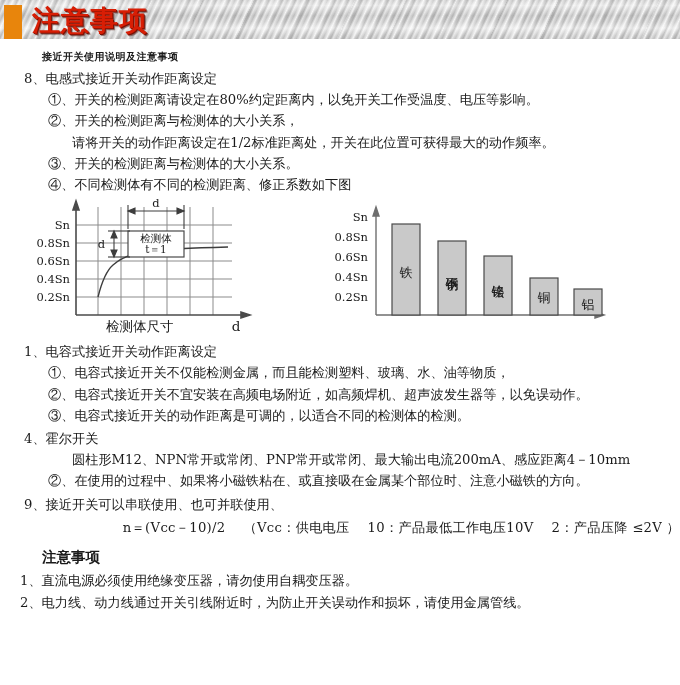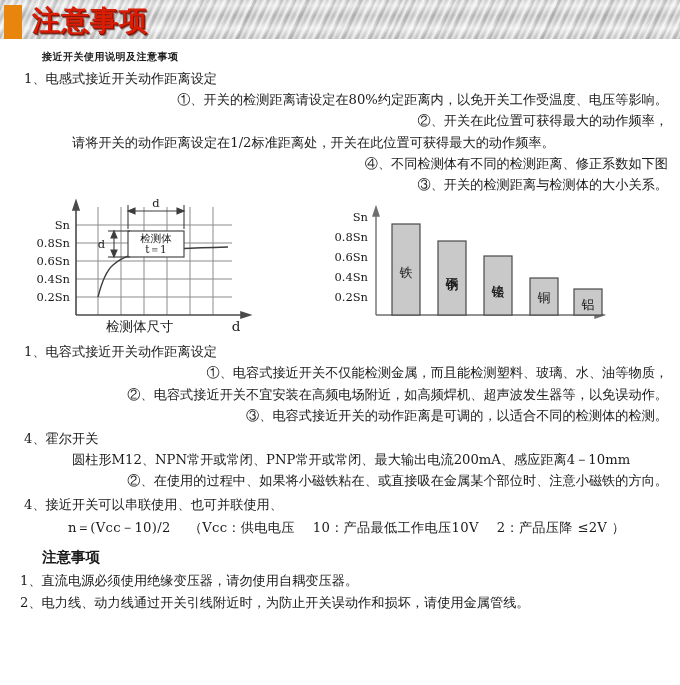--- a/index.html
+++ b/index.html
@@ -77,32 +77,32 @@
     font-weight: bold;
     font-size: 10px;
     margin: 13px 0 0 42px;
     letter-spacing: 0.5px;
   }
   .lvl1 {
     margin: 10px 0 0 24px;
     white-space: nowrap;
   }
   .lvl2 {
-    margin: 8px 12px 0 48px;
-    white-space: nowrap;
-    text-align: right;
+    margin: 8px 4px 0 48px;
+    white-space: nowrap;
   }
   .lvl3 {
     margin: 8px 15px 0 72px;
     white-space: nowrap;
   }
   .formula {
     margin: 10px 0 0 68px;
     white-space: nowrap;
     letter-spacing: 0.3px;
+    text-align: right;
   }
   .note-head {
     font-weight: bold;
     font-size: 14.5px;
     margin: 16px 0 0 42px;
   }
   .note-item {
     margin: 9px 14px 0 20px;
     white-space: nowrap;
   }
@@ -151,26 +151,26 @@
 
 <div class="banner">
   <div class="banner-accent"></div>
   <div class="banner-title">注意事项</div>
 </div>
 
 <div class="content">
 
   <div class="sec-head">接近开关使用说明及注意事项</div>
 
-  <div class="lvl1">1、电感式接近开关动作距离设定</div>
+  <div class="lvl1">8、电感式接近开关动作距离设定</div>
   <div class="lvl2">①、开关的检测距离请设定在80%约定距离内，以免开关工作受温度、电压等影响。</div>
-  <div class="lvl2">②、开关在此位置可获得最大的动作频率，</div>
+  <div class="lvl2">②、开关的检测距离与检测体的大小关系，</div>
   <div class="lvl3">请将开关的动作距离设定在1/2标准距离处，开关在此位置可获得最大的动作频率。</div>
+  <div class="lvl2">③、开关的检测距离与检测体的大小关系。</div>
   <div class="lvl2">④、不同检测体有不同的检测距离、修正系数如下图</div>
-  <div class="lvl2">③、开关的检测距离与检测体的大小关系。</div>
 
   <div class="figures">
 
     <svg class="fig fig-left" width="296" height="136" viewBox="0 0 296 136">
 
       <text class="axis-label" x="52" y="32" text-anchor="end">Sn</text>
       <text class="axis-label" x="52" y="50" text-anchor="end">0.8Sn</text>
       <text class="axis-label" x="52" y="68" text-anchor="end">0.6Sn</text>
       <text class="axis-label" x="52" y="86" text-anchor="end">0.4Sn</text>
       <text class="axis-label" x="52" y="104" text-anchor="end">0.2Sn</text>
@@ -266,21 +266,21 @@
 
   <div class="lvl1">1、电容式接近开关动作距离设定</div>
   <div class="lvl2">①、电容式接近开关不仅能检测金属，而且能检测塑料、玻璃、水、油等物质，</div>
   <div class="lvl2">②、电容式接近开关不宜安装在高频电场附近，如高频焊机、超声波发生器等，以免误动作。</div>
   <div class="lvl2">③、电容式接近开关的动作距离是可调的，以适合不同的检测体的检测。</div>
 
   <div class="lvl1">4、霍尔开关</div>
   <div class="lvl3">圆柱形M12、NPN常开或常闭、PNP常开或常闭、最大输出电流200mA、感应距离4－10mm</div>
   <div class="lvl2">②、在使用的过程中、如果将小磁铁粘在、或直接吸在金属某个部位时、注意小磁铁的方向。</div>
 
-  <div class="lvl1">4、接近开关可以串联使用、也可并联使用、</div>
+  <div class="lvl1">9、接近开关可以串联使用、也可并联使用、</div>
 
   <div class="formula">n＝(Vcc－10)/2 　（Vcc：供电电压 　10：产品最低工作电压10V 　2：产品压降 ≤2V ）</div>
 
   <div class="note-head">注意事项</div>
   <div class="note-item">1、直流电源必须使用绝缘变压器，请勿使用自耦变压器。</div>
   <div class="note-item">2、电力线、动力线通过开关引线附近时，为防止开关误动作和损坏，请使用金属管线。</div>
 
 </div>
 
 </body></html>

